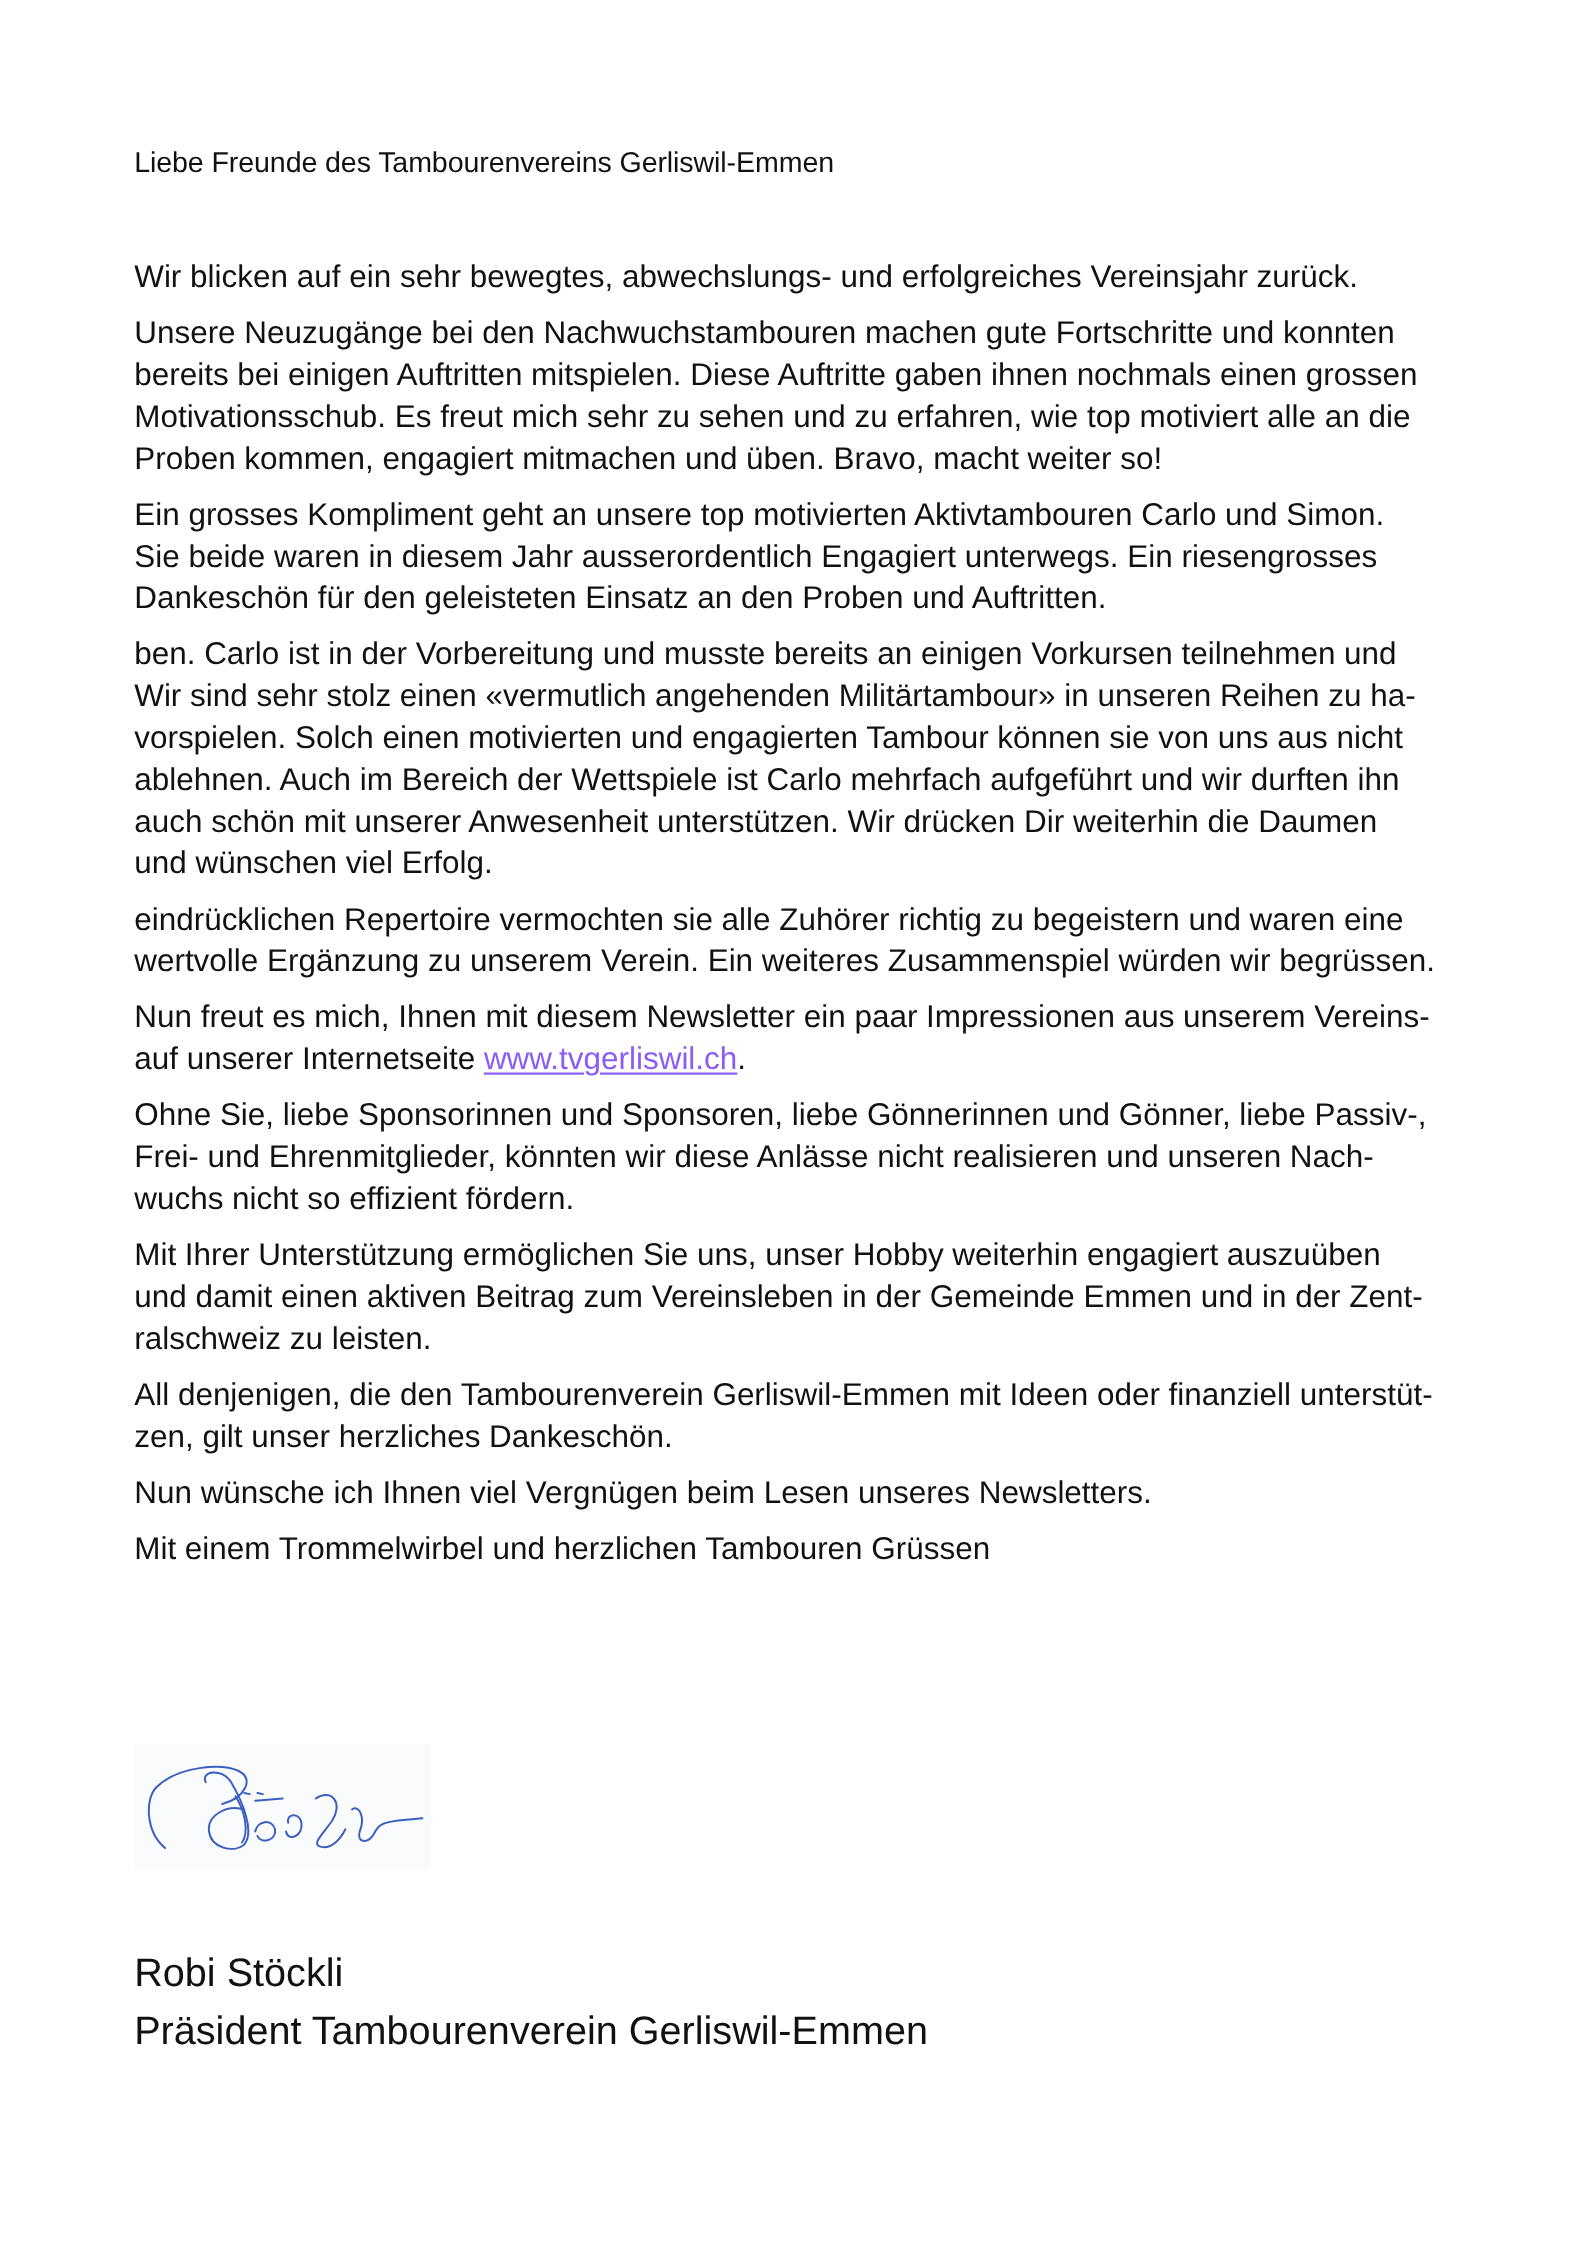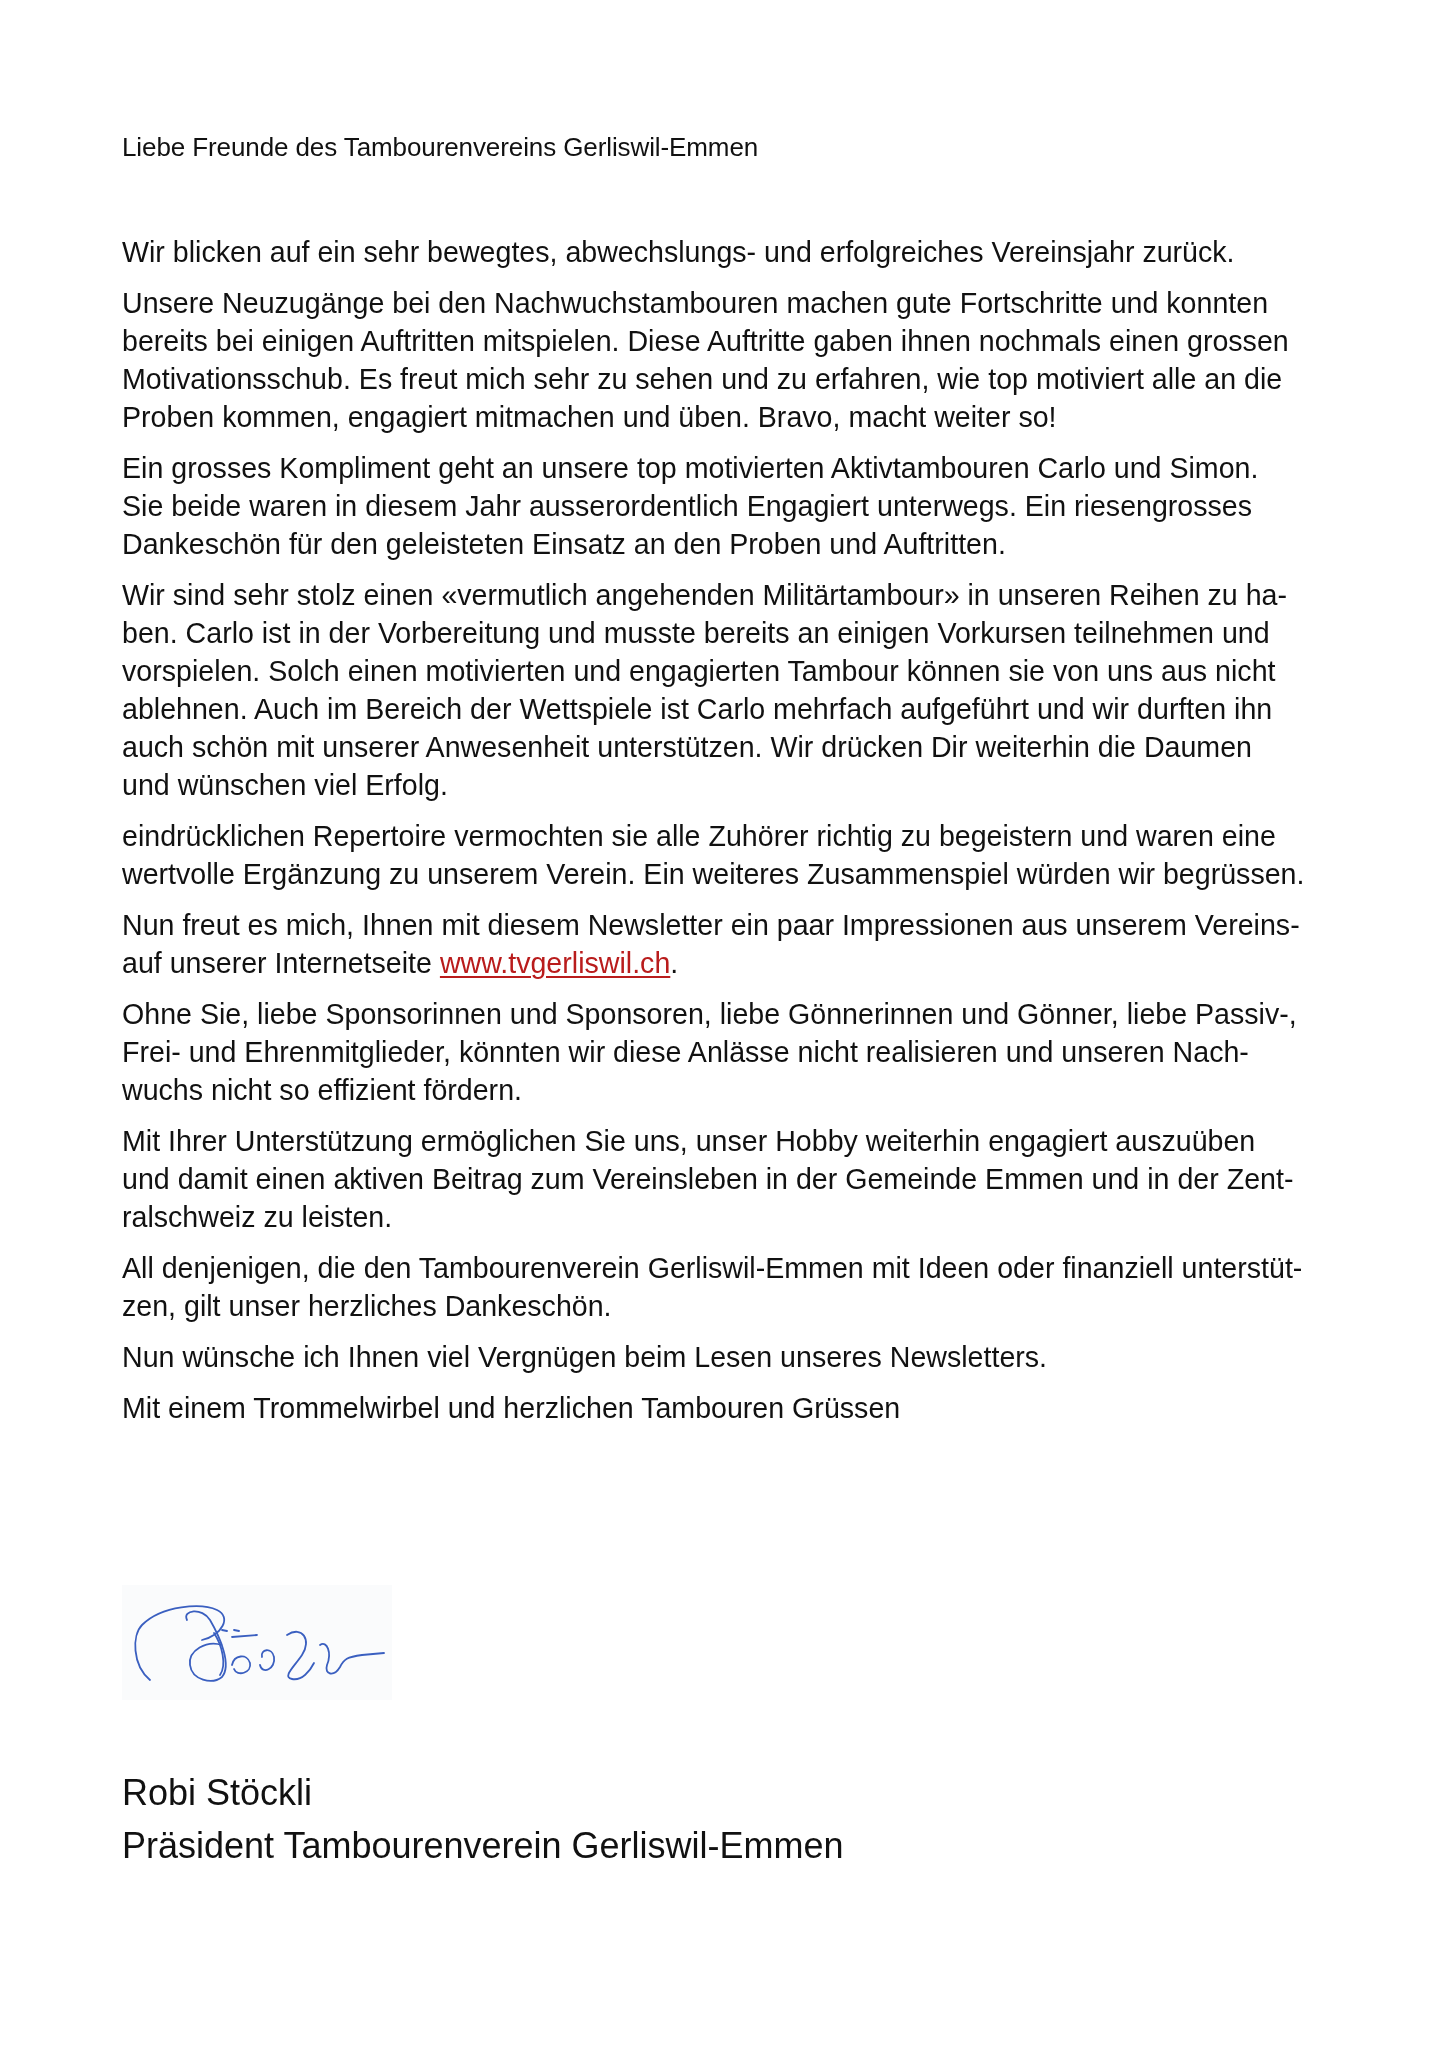--- a/index.html
+++ b/index.html
@@ -33,34 +33,34 @@
       <span class="line">bereits bei einigen Auftritten mitspielen. Diese Auftritte gaben ihnen nochmals einen grossen</span>
       <span class="line">Motivationsschub. Es freut mich sehr zu sehen und zu erfahren, wie top motiviert alle an die</span>
       <span class="line">Proben kommen, engagiert mitmachen und üben. Bravo, macht weiter so!</span>
     </p>
     <p class="para">
       <span class="line">Ein grosses Kompliment geht an unsere top motivierten Aktivtambouren Carlo und Simon.</span>
       <span class="line">Sie beide waren in diesem Jahr ausserordentlich Engagiert unterwegs. Ein riesengrosses</span>
       <span class="line">Dankeschön für den geleisteten Einsatz an den Proben und Auftritten.</span>
     </p>
     <p class="para">
+      <span class="line">ben. Carlo ist in der Vorbereitung und musste bereits an einigen Vorkursen teilnehmen und</span>
       <span class="line">Wir sind sehr stolz einen «vermutlich angehenden Militärtambour» in unseren Reihen zu ha-</span>
-      <span class="line">ben. Carlo ist in der Vorbereitung und musste bereits an einigen Vorkursen teilnehmen und</span>
       <span class="line">vorspielen. Solch einen motivierten und engagierten Tambour können sie von uns aus nicht</span>
       <span class="line">ablehnen. Auch im Bereich der Wettspiele ist Carlo mehrfach aufgeführt und wir durften ihn</span>
       <span class="line">auch schön mit unserer Anwesenheit unterstützen. Wir drücken Dir weiterhin die Daumen</span>
       <span class="line">und wünschen viel Erfolg.</span>
     </p>
     <p class="para">
       <span class="line">eindrücklichen Repertoire vermochten sie alle Zuhörer richtig zu begeistern und waren eine</span>
       <span class="line">wertvolle Ergänzung zu unserem Verein. Ein weiteres Zusammenspiel würden wir begrüssen.</span>
     </p>
     <p class="para">
       <span class="line">Nun freut es mich, Ihnen mit diesem Newsletter ein paar Impressionen aus unserem Vereins-</span>
-      <span class="line"><span>auf unserer Internetseite </span><a class="link" style="color: #b91c1c;">www.tvgerliswil.ch</a><span>.</span></span>
+      <span class="line"><span>auf unserer Internetseite </span><a class="link" style="color: #8b5cf6;">www.tvgerliswil.ch</a><span>.</span></span>
     </p>
     <p class="para">
       <span class="line">Ohne Sie, liebe Sponsorinnen und Sponsoren, liebe Gönnerinnen und Gönner, liebe Passiv-,</span>
       <span class="line">Frei- und Ehrenmitglieder, könnten wir diese Anlässe nicht realisieren und unseren Nach-</span>
       <span class="line">wuchs nicht so effizient fördern.</span>
     </p>
     <p class="para">
       <span class="line">Mit Ihrer Unterstützung ermöglichen Sie uns, unser Hobby weiterhin engagiert auszuüben</span>
       <span class="line">und damit einen aktiven Beitrag zum Vereinsleben in der Gemeinde Emmen und in der Zent-</span>
       <span class="line">ralschweiz zu leisten.</span>

